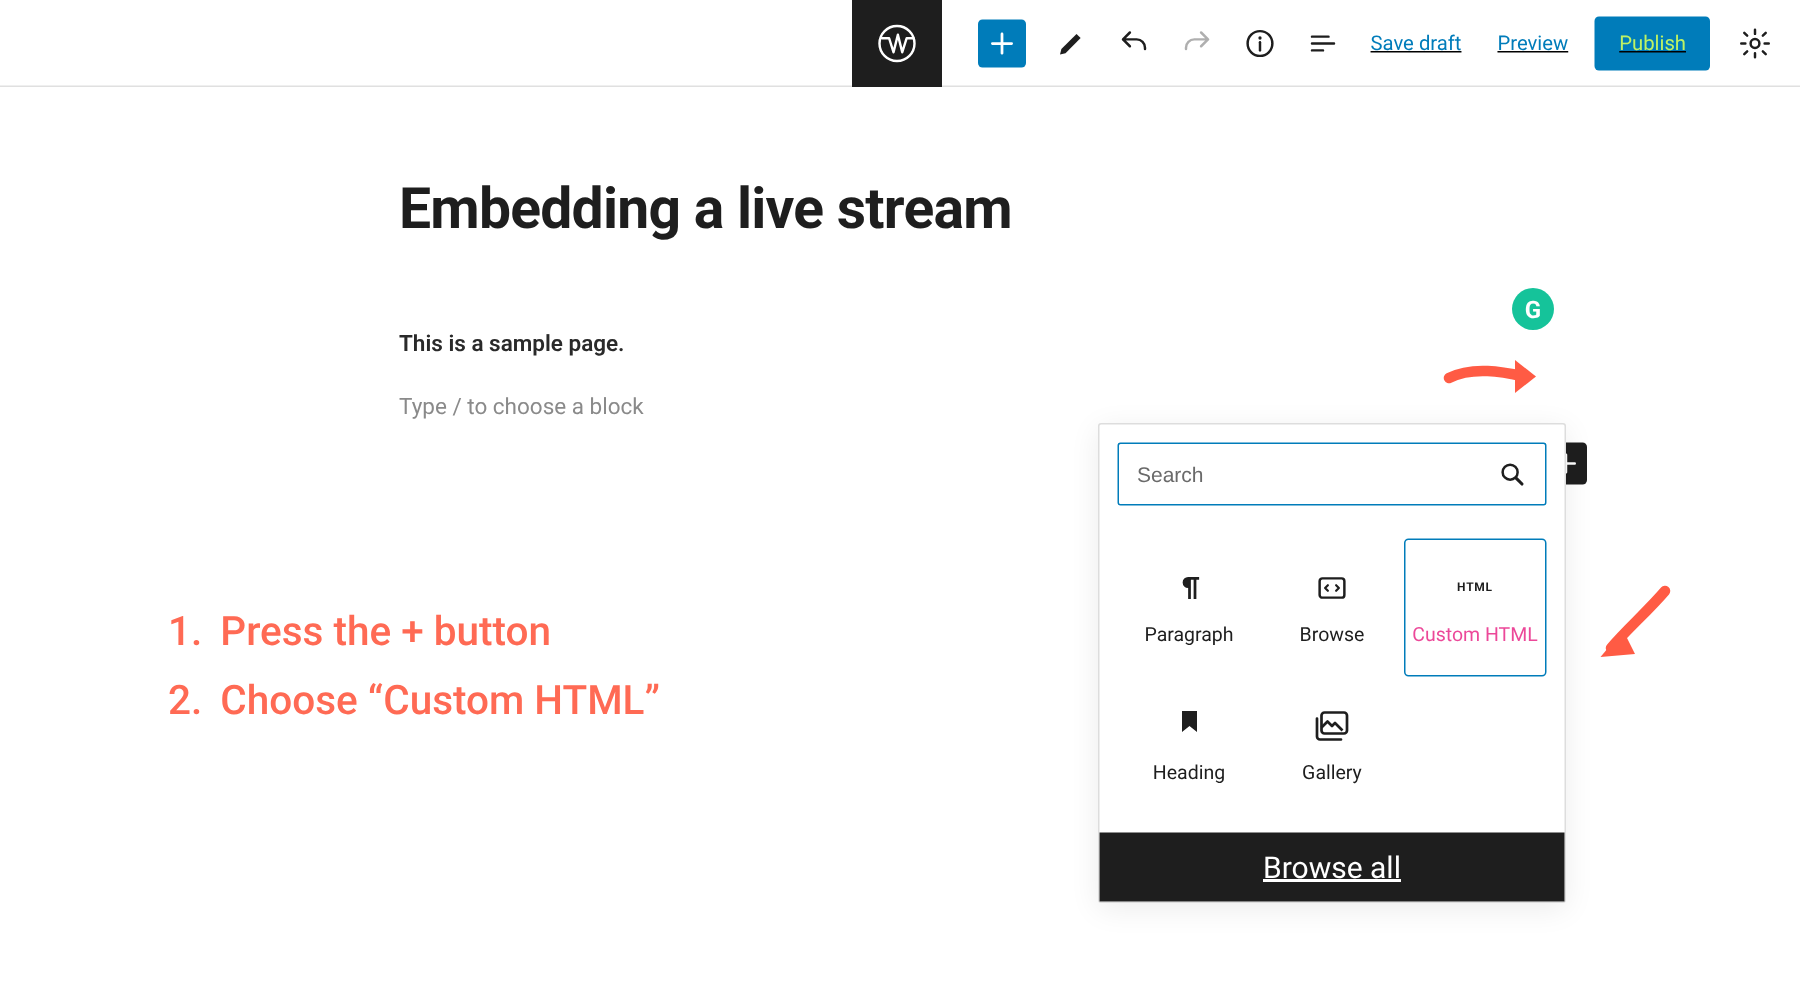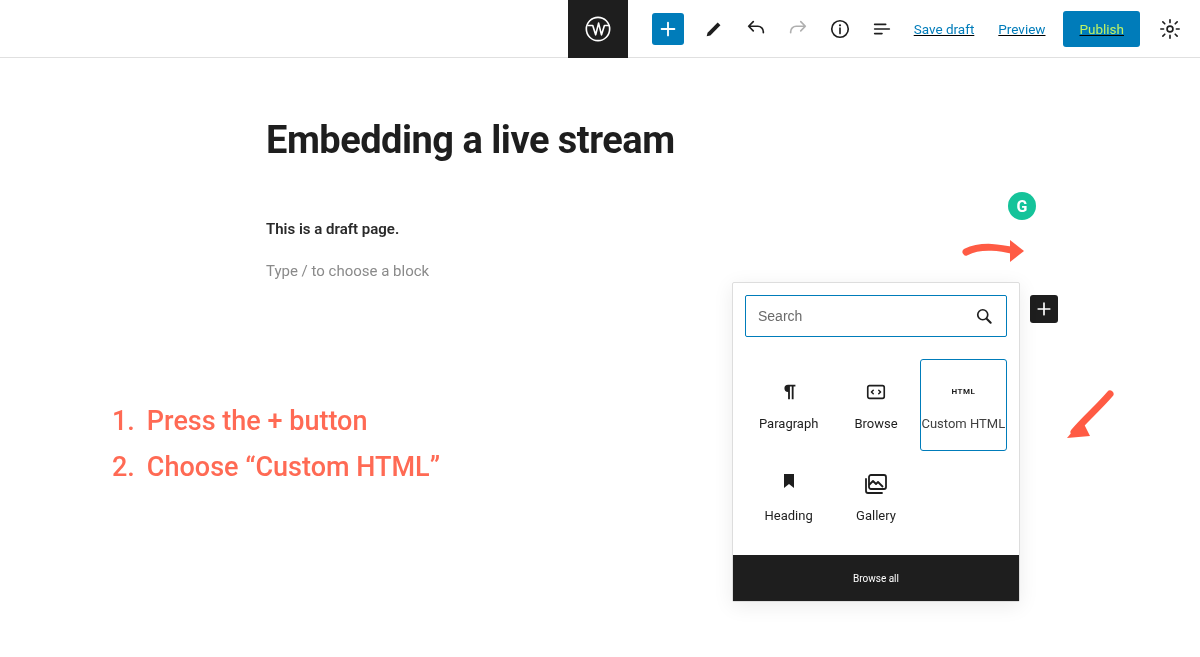--- a/index.html
+++ b/index.html
@@ -17,35 +17,35 @@
   
   .editor { position: relative; padding-top: 60px; }
   .page-title { font-size: 38px; font-weight: 700; color: #1e1e1e; margin-left: 266px; letter-spacing: -0.5px; }
   .sample-text { font-size: 15px; font-weight: 600; color: #2a2a2a; margin-left: 266px; margin-top: 58px; }
   .placeholder-text { font-size: 15px; color: #8a8a8a; margin-left: 266px; margin-top: 24px; }
   
   .grammarly-badge { position: absolute; top: 134px; left: 1008px; width: 28px; height: 28px; background: #15c39a; border-radius: 50%; display: flex; align-items: center; justify-content: center; color: #fff; font-weight: 700; font-size: 16px; }
   
   .inline-add-btn { position: absolute; top: 237px; left: 1030px; width: 28px; height: 28px; background: #1e1e1e; border-radius: 3px; display: flex; align-items: center; justify-content: center; cursor: pointer; }
   
-  .block-inserter { position: absolute; top: 282px; left: 732px; width: 288px; background: #fff; border: 1px solid #ddd; border-radius: 2px; box-shadow: 0 4px 20px rgba(0,0,0,0.08); }
+  .block-inserter { position: absolute; top: 282px; left: 732px; width: 312px; background: #fff; border: 1px solid #ddd; border-radius: 2px; box-shadow: 0 4px 20px rgba(0,0,0,0.08); }
   .search-wrap { padding: 12px; }
   .search-box { width: 100%; height: 42px; border: 1.5px solid #007cba; border-radius: 2px; display: flex; align-items: center; padding: 0 12px; }
   .search-input { flex: 1; border: none; font-size: 14px; outline: none; }
   .search-input::placeholder { color: #6a6a6a; }
   
   .block-grid { display: grid; grid-template-columns: repeat(3, 1fr); padding: 10px 12px 6px 12px; gap: 0; }
   .block-item { height: 92px; display: flex; flex-direction: column; align-items: center; justify-content: center; cursor: pointer; border-radius: 3px; border: 1.5px solid transparent; gap: 12px; }
   .block-item.selected { border-color: #007cba; }
-  .block-item.selected .block-label { color: #404040; }
+  .block-item.selected .block-label { color: #ec4899; }
   .block-icon { width: 24px; height: 24px; display: flex; align-items: center; justify-content: center; }
   .block-label { font-size: 13px; color: #1e1e1e; text-align: center; }
   .block-html-text { font-size: 8px; font-weight: 700; letter-spacing: 0.5px; color: #1e1e1e; }
   
-  .browse-all { height: 46px; background: #1e1e1e; color: #fff; display: flex; align-items: center; justify-content: center; font-size: 10px; cursor: pointer; margin-top: 6px; }
+  .browse-all { height: 46px; background: #1e1e1e; color: #fff; display: flex; align-items: center; justify-content: center; font-size: 20px; cursor: pointer; margin-top: 6px; text-decoration: underline; }
   
   .instructions { position: absolute; top: 399px; left: 112px; color: #ff6a54; font-size: 27px; font-weight: 500; line-height: 1.7; }
   .instructions div { display: flex; gap: 12px; }
   
   .arrow-right { position: absolute; top: 232px; left: 962px; }
   .arrow-left { position: absolute; top: 390px; left: 1064px; }
 </style>
 </head>
 <body>
 
@@ -98,21 +98,21 @@
       <svg width="22" height="22" viewBox="0 0 24 24">
           <circle cx="12" cy="12" r="3.2" fill="none" stroke="#1e1e1e" stroke-width="1.8"></circle>
           <path d="M12 2v3M12 19v3M4.2 4.2l2.1 2.1M17.7 17.7l2.1 2.1M2 12h3M19 12h3M4.2 19.8l2.1-2.1M17.7 6.3l2.1-2.1" stroke="#1e1e1e" stroke-width="1.8" stroke-linecap="round"></path>
         </svg>
     </div>
   </div>
 </div>
 
 <div class="editor">
   <h1 class="page-title">Embedding a live stream</h1>
-  <p class="sample-text">This is a draft page.</p>
+  <p class="sample-text">This is a sample page.</p>
   <p class="placeholder-text">Type / to choose a block</p>
 
   <div class="grammarly-badge">
       <span>G</span>
     </div>
 
   <div class="inline-add-btn">
     <svg width="20" height="20" viewBox="0 0 24 24">
         <path d="M12 5v14M5 12h14" stroke="#fff" stroke-width="2" stroke-linecap="round"></path>
       </svg>

